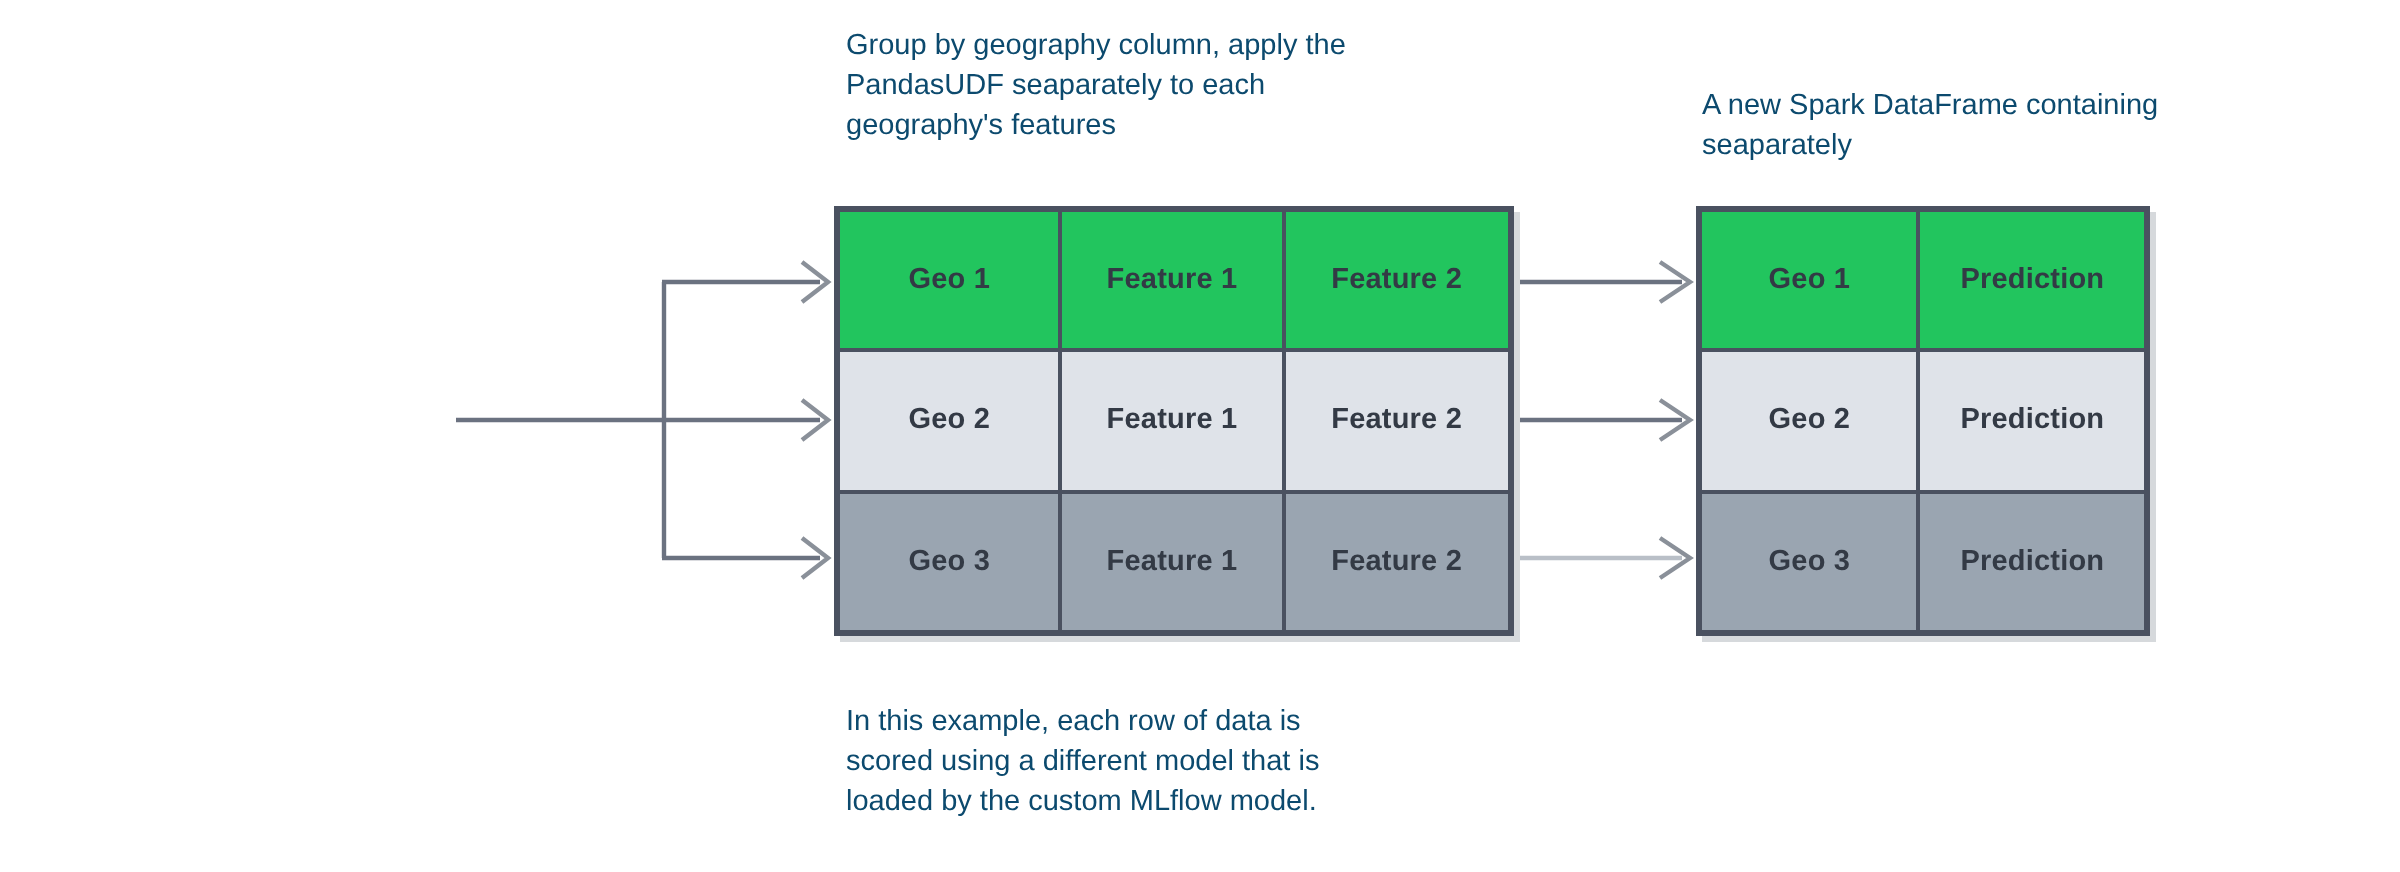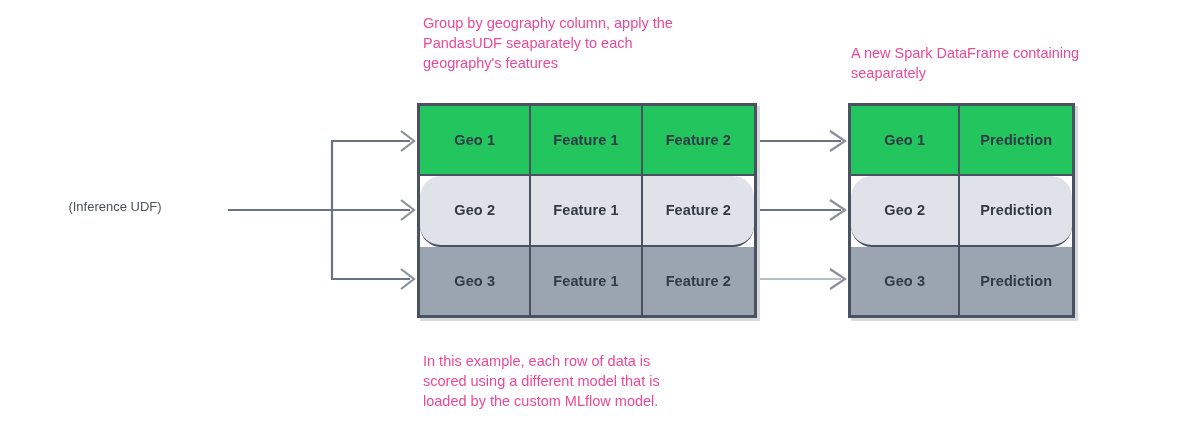--- a/index.html
+++ b/index.html
@@ -20,21 +20,21 @@
   .canvas {
     position: absolute;
     inset: 0;
   }
 
   
   .note {
     position: absolute;
     font-size: 14.5px;
     line-height: 20px;
-    color: #ec4899;
+    color: #0c4a6e;
     white-space: pre-line;
   }
   #note-group   { left: 423px; top: 13px;  width: 330px; }
   #note-output  { left: 851px; top: 43px;  width: 300px; }
   #note-bottom  { left: 423px; top: 351px; width: 330px; }
 
   
   #udf-label {
     position: absolute;
     left: 6px;
@@ -72,21 +72,21 @@
 
   .row {
     display: flex;
     flex: 1 1 0;
     box-sizing: border-box;
     border-bottom: 2.5px solid #4a5160;
   }
   .row:last-child { border-bottom: none; }
 
   .row.shade-0 { background: #22c55e; }
-  .row.shade-1 { background: #dfe3e9; border-radius: 21px; }
+  .row.shade-1 { background: #dfe3e9; }
   .row.shade-2 { background: #9aa5b1; }
 
   .cell {
     box-sizing: border-box;
     display: flex;
     align-items: center;
     justify-content: center;
     border-right: 2.5px solid #4a5160;
     font-size: 14.5px;
     font-weight: bold;
@@ -120,21 +120,20 @@
 geography's features</div>
 
   <div class="note" id="note-output">A new Spark DataFrame containing
 seaparately</div>
 
   <div class="note" id="note-bottom">In this example, each row of data is
 scored using a different model that is
 loaded by the custom MLflow model.</div>
 
   <div id="udf-label">
-    <span class="l2">(Inference UDF)</span>
   </div>
 
   <svg id="connectors" viewBox="0 0 1200 436" width="1200" height="436">
 
     <line x1="228" y1="210" x2="333" y2="210" stroke="#6b7280" stroke-width="2.2"></line>
 
     <line x1="332" y1="141" x2="332" y2="279" stroke="#6b7280" stroke-width="2.2"></line>
 
     <line x1="331" y1="141" x2="410" y2="141" stroke="#6b7280" stroke-width="2.2"></line>
     <polyline points="401,131 414,141 401,151" fill="none" stroke="#8a9099" stroke-width="2.2"></polyline>

